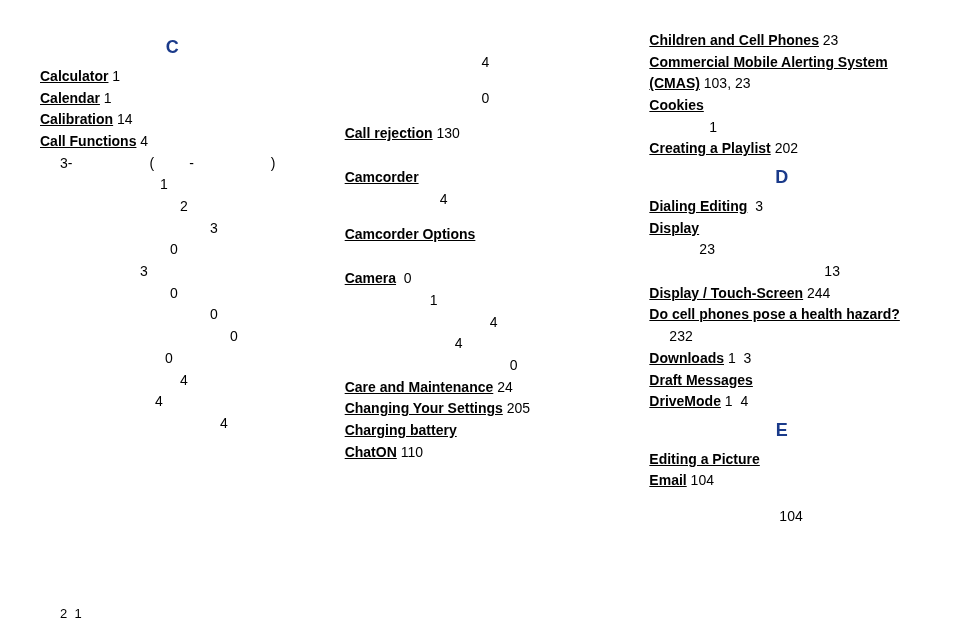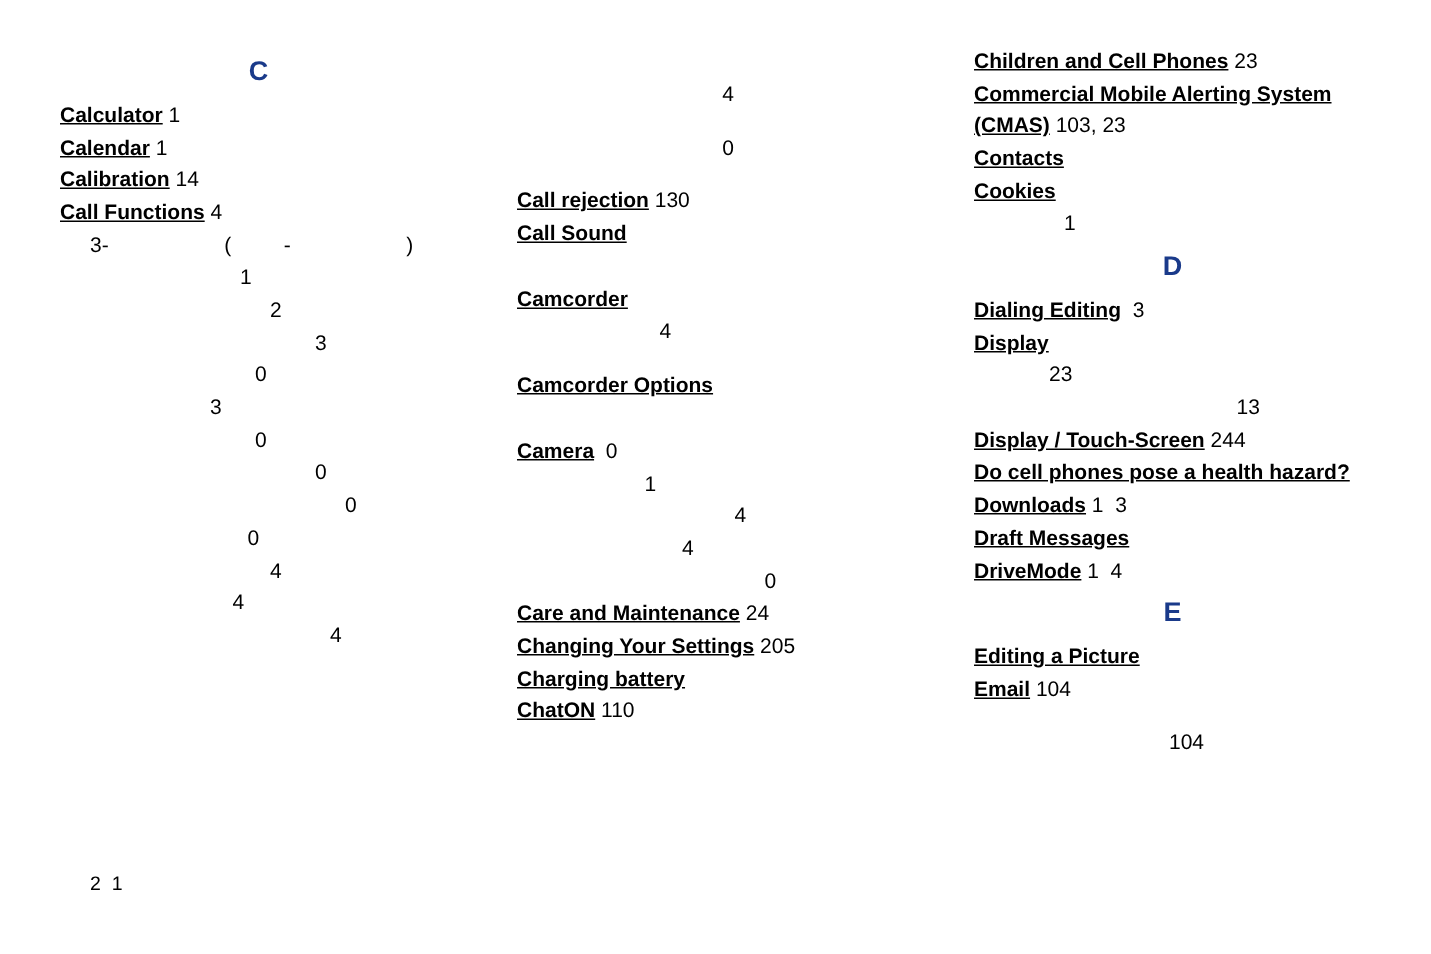--- a/index.html
+++ b/index.html
@@ -36,21 +36,21 @@
     text-decoration: underline;
   }
   .sub {
     padding-left: 20px;
   }
   .num {
     font-weight: normal;
   }
   .footer {
     position: absolute;
-    bottom: 40px;
+    bottom: 15px;
     left: 60px;
     font-size: 13px;
   }
   .fill { visibility: hidden; }
 </style>
 </head>
 <body>
 
 <div class="columns">
 
@@ -74,51 +74,51 @@
     <div class="sub" style="padding-left:115px"><span class="num">4</span></div>
     <div class="sub" style="padding-left:180px"><span class="num">4</span></div>
   </div>
 
   <div class="col">
     <div style="text-align:right;padding-right:120px;padding-top:22px"><span class="num">4</span></div>
     <div style="height:14px"></div>
     <div style="text-align:right;padding-right:120px"><span class="num">0</span></div>
     <div style="height:14px"></div>
     <div class="entry"><span class="term">Call rejection</span> <span class="num">130</span></div>
-    <div class="entry"><span class="term">Call Sound</span></div>
     <div style="height:22px"></div>
     <div class="entry"><span class="term">Camcorder</span></div>
     <div class="sub" style="padding-left:95px"><span class="num">4</span></div>
     <div style="height:14px"></div>
     <div class="entry"><span class="term">Camcorder Options</span></div>
     <div style="height:22px"></div>
     <div class="entry"><span class="term">Camera</span>&nbsp;&nbsp;<span class="num">0</span></div>
     <div class="sub" style="padding-left:85px"><span class="num">1</span></div>
     <div class="sub" style="padding-left:145px"><span class="num">4</span></div>
     <div class="sub" style="padding-left:110px"><span class="num">4</span></div>
     <div class="sub" style="padding-left:165px"><span class="num">0</span></div>
     <div class="entry"><span class="term">Care and Maintenance</span> <span class="num">24</span></div>
     <div class="entry"><span class="term">Changing Your Settings</span> <span class="num">205</span></div>
     <div class="entry"><span class="term">Charging battery</span></div>
     <div class="entry"><span class="term">ChatON</span> <span class="num">110</span></div>
   </div>
 
   <div class="col">
     <div class="entry"><span class="term">Children and Cell Phones</span> <span class="num">23</span></div>
     <div class="entry"><span class="term">Commercial Mobile Alerting System (CMAS)</span> <span class="num">103</span><span>,</span> <span class="num">23</span></div>
-    <div class="entry"><span class="term">Contacts</span></div>
     <div class="entry"><span class="term">Cookies</span></div>
     <div class="sub" style="padding-left:60px"><span class="num">1</span></div>
+    <div class="entry"><span class="term">Creating a Playlist</span> <span class="num">202</span></div>
     <div class="letter">D</div>
     <div class="entry"><span class="term">Dialing Editing</span>&nbsp;&nbsp;<span class="num">3</span></div>
     <div class="entry"><span class="term">Display</span></div>
     <div class="sub" style="padding-left:50px"><span class="num">23</span></div>
     <div class="sub" style="padding-left:175px"><span class="num">13</span></div>
     <div class="entry"><span class="term">Display / Touch-Screen</span> <span class="num">244</span></div>
     <div class="entry"><span class="term">Do cell phones pose a health hazard?</span></div>
+    <div class="sub"><span class="num">232</span></div>
     <div class="entry"><span class="term">Downloads</span> <span class="num">1</span>&nbsp;&nbsp;<span class="num">3</span></div>
     <div class="entry"><span class="term">Draft Messages</span></div>
     <div class="entry"><span class="term">DriveMode</span> <span class="num">1</span>&nbsp;&nbsp;<span class="num">4</span></div>
     <div class="letter">E</div>
     <div class="entry"><span class="term">Editing a Picture</span></div>
     <div class="entry"><span class="term">Email</span> <span class="num">104</span></div>
     <div style="height:14px"></div>
     <div class="sub" style="padding-left:130px"><span class="num">104</span></div>
   </div>
 

